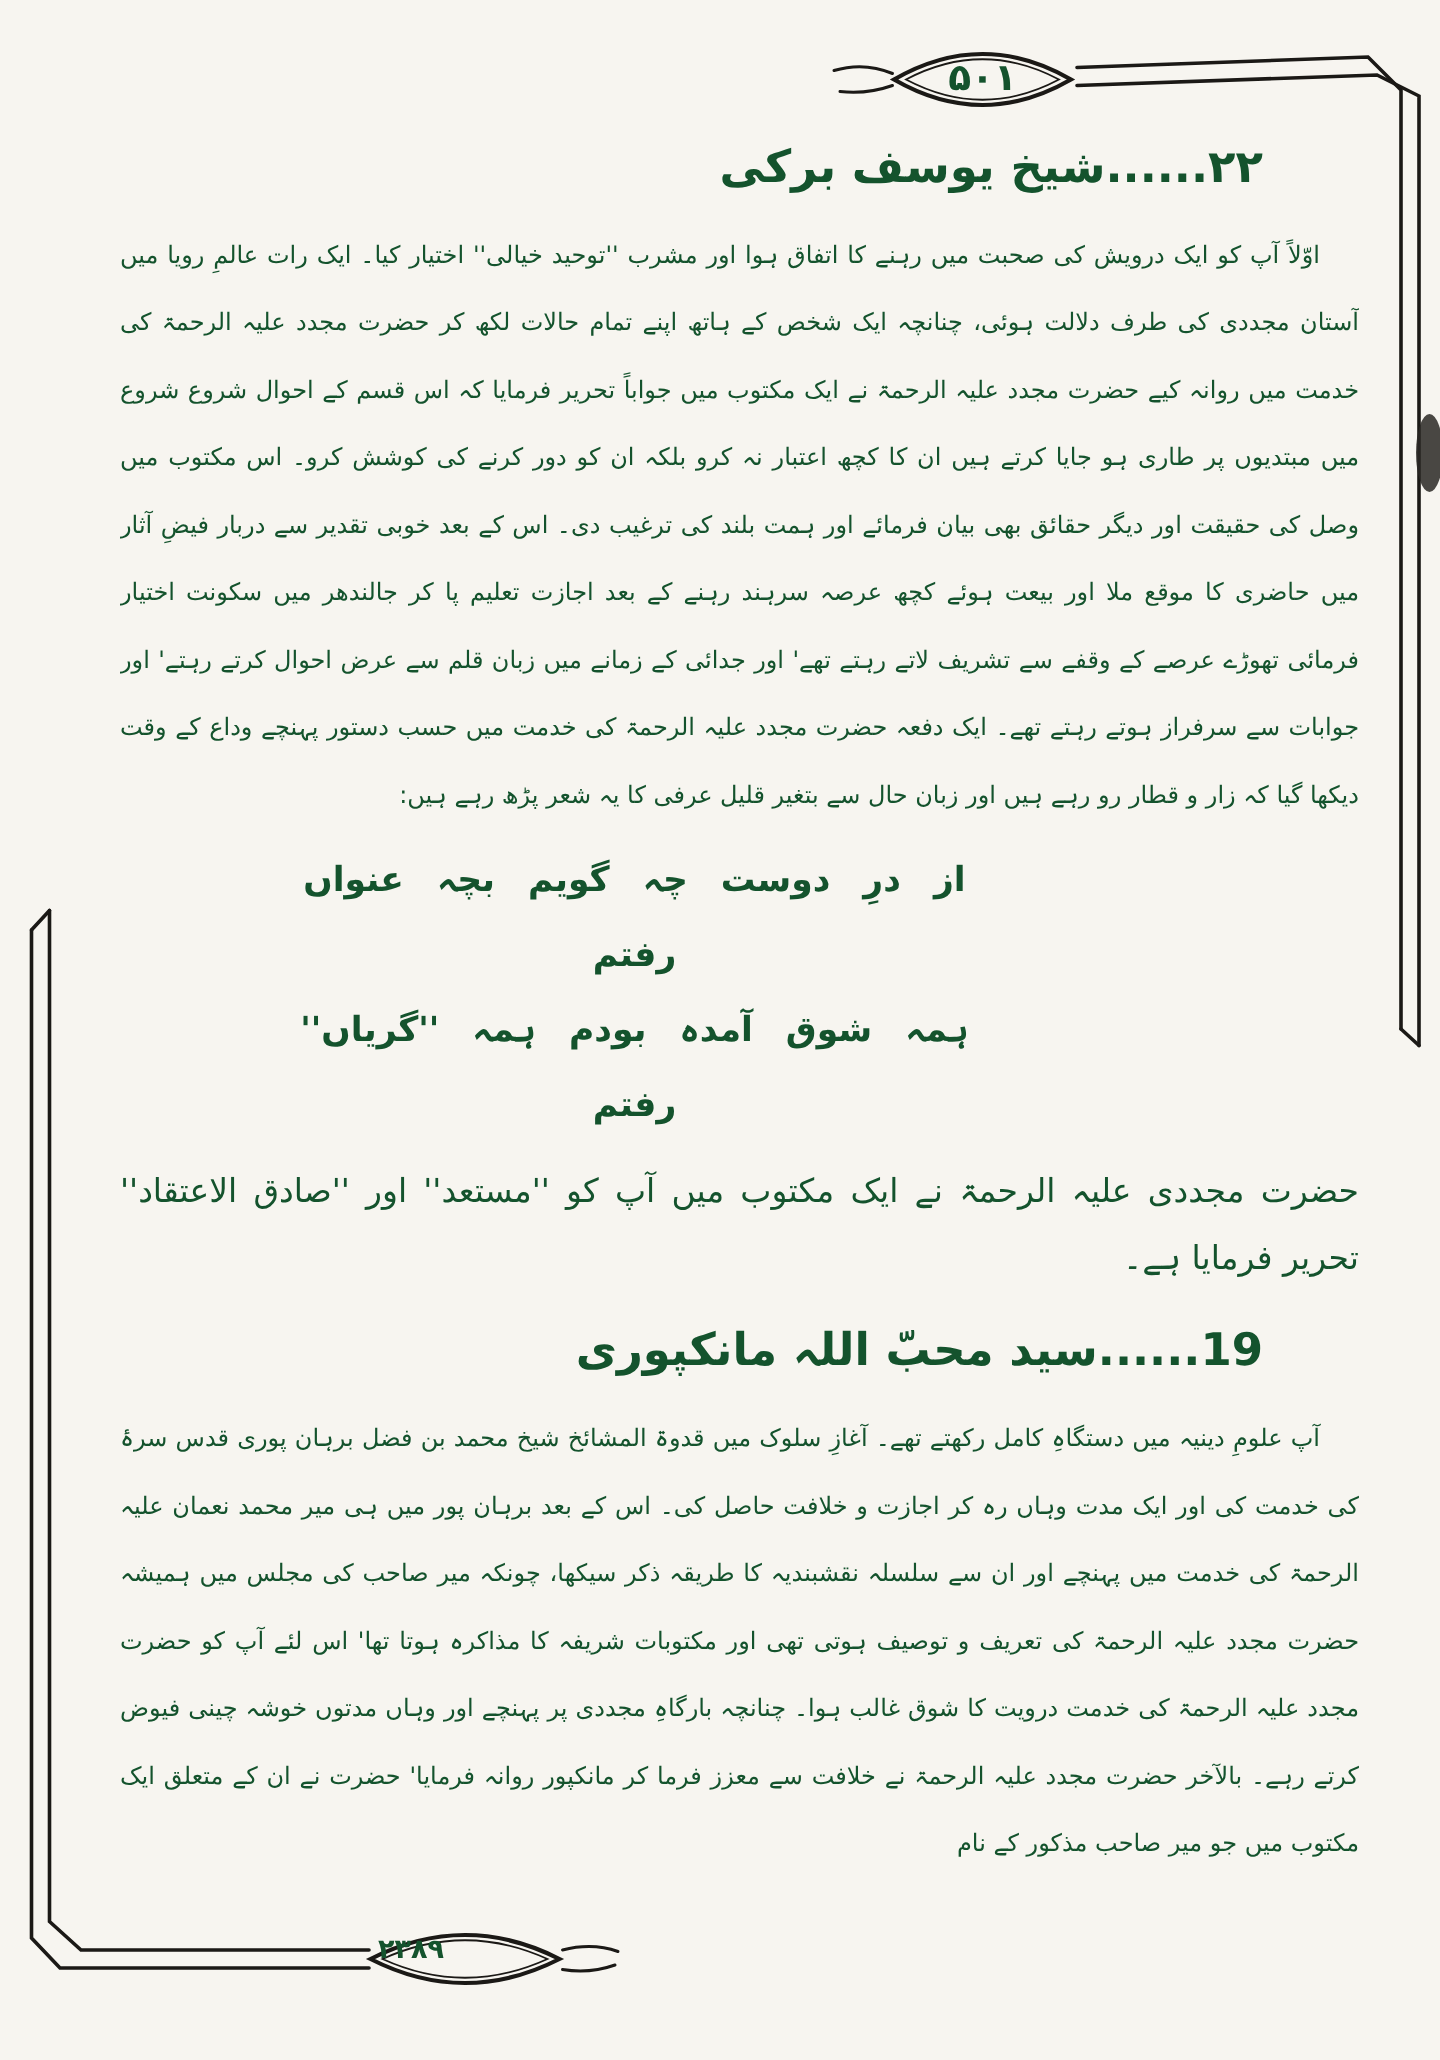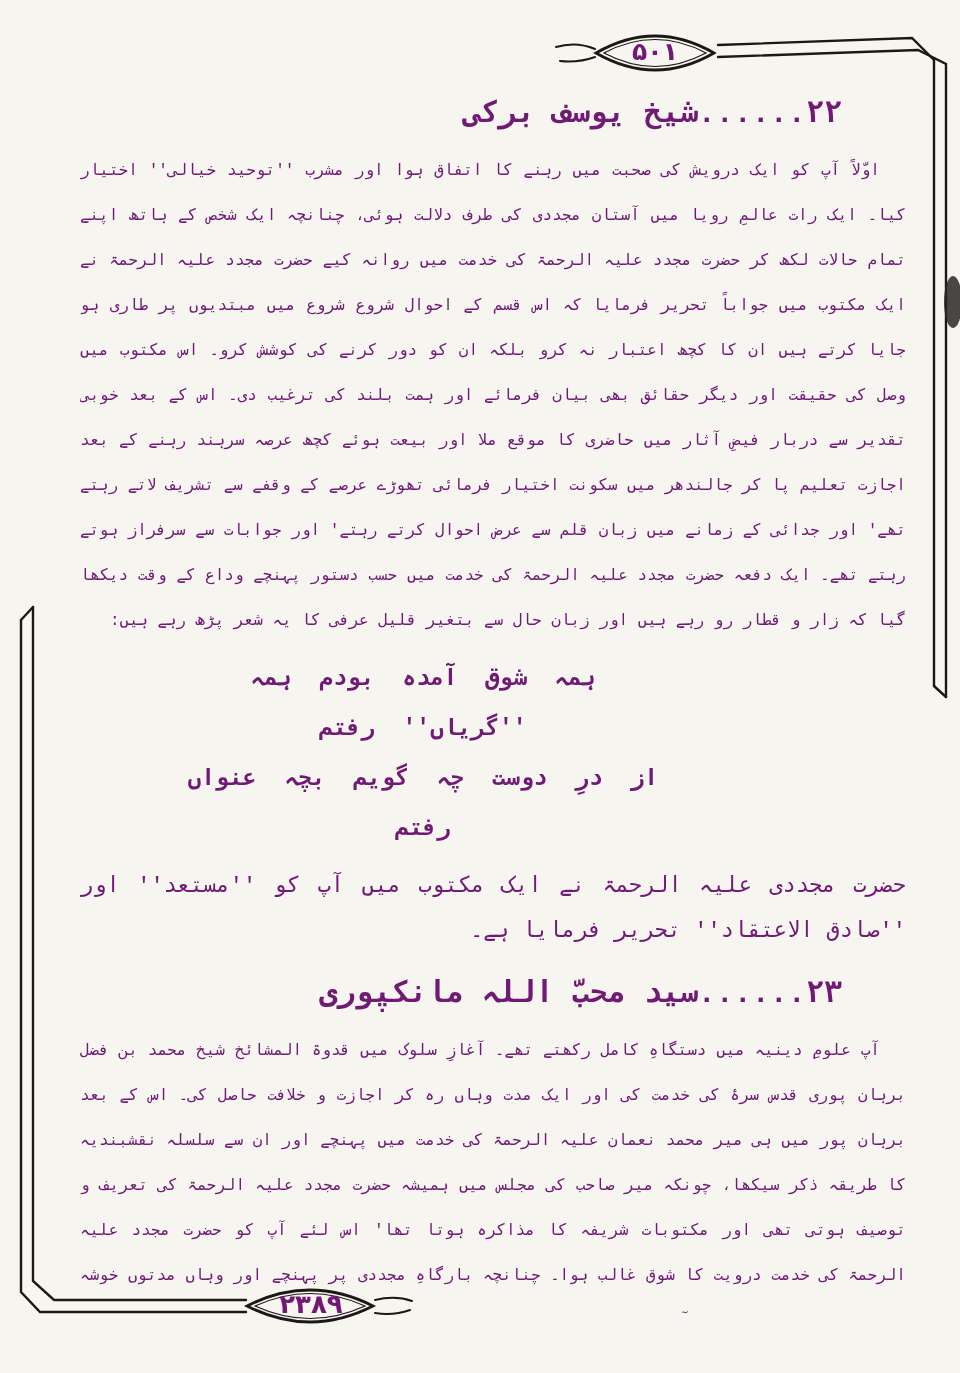--- a/index.html
+++ b/index.html
@@ -3,36 +3,36 @@
 <meta charset="utf-8">
 <style>
   * { margin:0; padding:0; box-sizing:border-box; }
   html,body { background:#dcdad5; }
   .page {
     position:relative;
     width:960px; height:1373px;
     margin:0 auto;
     background:#f7f5f0;
     font-family:"DejaVu Sans", sans-serif;
-    color:#701a75;
+    color:#14532d;
     overflow:hidden;
     direction:rtl;
   }
   .border-svg { position:absolute; left:0; top:0; width:960px; height:1373px; pointer-events:none; }
   .pagenum-top {
     position:absolute; top:37px; left:599px; width:112px;
     text-align:center; font-size:25px; font-weight:bold; direction:rtl;
   }
   .pagenum-bottom {
     position:absolute; top:1289px; left:252px; width:118px;
-    text-align:center; font-size:26px; font-weight:bold; direction:rtl;
+    text-align:left; font-size:18px; font-weight:bold; direction:rtl;
   }
   .content {
     position:absolute; top:94px; right:54px; left:80px; bottom:60px;
-    direction:rtl; overflow:hidden;font-family:Liberation Mono, monospace;
+    direction:rtl; overflow:hidden;
   }
   .heading {
     font-size:30px; font-weight:bold;
     padding-left:0; padding-right:64px;
     margin-bottom:18px;
     text-align:right;
   }
   .heading.second { margin-top:20px; }
   .para {
     font-size:16px; line-height:45px;
@@ -87,24 +87,24 @@
 
   <div class="pagenum-bottom">۲۳۸۹</div>
 
   <div class="content">
 
     <h1 class="heading">۲۲......شیخ یوسف برکی</h1>
 
     <p class="para">اوّلاً آپ کو ایک درویش کی صحبت میں رہنے کا اتفاق ہوا اور مشرب ''توحید خیالی'' اختیار کیا۔ ایک رات عالمِ رویا میں آستان مجددی کی طرف دلالت ہوئی، چنانچہ ایک شخص کے ہاتھ اپنے تمام حالات لکھ کر حضرت مجدد علیہ الرحمۃ کی خدمت میں روانہ کیے حضرت مجدد علیہ الرحمۃ نے ایک مکتوب میں جواباً تحریر فرمایا کہ اس قسم کے احوال شروع شروع میں مبتدیوں پر طاری ہو جایا کرتے ہیں ان کا کچھ اعتبار نہ کرو بلکہ ان کو دور کرنے کی کوشش کرو۔ اس مکتوب میں وصل کی حقیقت اور دیگر حقائق بھی بیان فرمائے اور ہمت بلند کی ترغیب دی۔ اس کے بعد خوبی تقدیر سے دربار فیضِ آثار میں حاضری کا موقع ملا اور بیعت ہوئے کچھ عرصہ سرہند رہنے کے بعد اجازت تعلیم پا کر جالندھر میں سکونت اختیار فرمائی تھوڑے عرصے کے وقفے سے تشریف لاتے رہتے تھے' اور جدائی کے زمانے میں زبان قلم سے عرض احوال کرتے رہتے' اور جوابات سے سرفراز ہوتے رہتے تھے۔ ایک دفعہ حضرت مجدد علیہ الرحمۃ کی خدمت میں حسب دستور پہنچے وداع کے وقت دیکھا گیا کہ زار و قطار رو رہے ہیں اور زبان حال سے بتغیر قلیل عرفی کا یہ شعر پڑھ رہے ہیں:</p>
 
     <div class="couplet">
+      <div>از درِ دوست چہ گویم بچہ عنواں رفتم</div>
       <div>ہمہ شوق آمدہ بودم ہمہ ''گریاں'' رفتم</div>
-      <div>از درِ دوست چہ گویم بچہ عنواں رفتم</div>
     </div>
 
     <p class="closing">حضرت مجددی علیہ الرحمۃ نے ایک مکتوب میں آپ کو ''مستعد'' اور ''صادق الاعتقاد'' تحریر فرمایا ہے۔</p>
 
-    <h1 class="heading second">۲۳......سید محبّ اللہ مانکپوری</h1>
+    <h1 class="heading second">19......سید محبّ اللہ مانکپوری</h1>
 
     <p class="para">آپ علومِ دینیہ میں دستگاہِ کامل رکھتے تھے۔ آغازِ سلوک میں قدوۃ المشائخ شیخ محمد بن فضل برہان پوری قدس سرۂ کی خدمت کی اور ایک مدت وہاں رہ کر اجازت و خلافت حاصل کی۔ اس کے بعد برہان پور میں ہی میر محمد نعمان علیہ الرحمۃ کی خدمت میں پہنچے اور ان سے سلسلہ نقشبندیہ کا طریقہ ذکر سیکھا، چونکہ میر صاحب کی مجلس میں ہمیشہ حضرت مجدد علیہ الرحمۃ کی تعریف و توصیف ہوتی تھی اور مکتوبات شریفہ کا مذاکرہ ہوتا تھا' اس لئے آپ کو حضرت مجدد علیہ الرحمۃ کی خدمت درویت کا شوق غالب ہوا۔ چنانچہ بارگاہِ مجددی پر پہنچے اور وہاں مدتوں خوشہ چینی فیوض کرتے رہے۔ بالآخر حضرت مجدد علیہ الرحمۃ نے خلافت سے معزز فرما کر مانکپور روانہ فرمایا' حضرت نے ان کے متعلق ایک مکتوب میں جو میر صاحب مذکور کے نام</p>
 
   </div>
 </div>
 
 </body></html>

